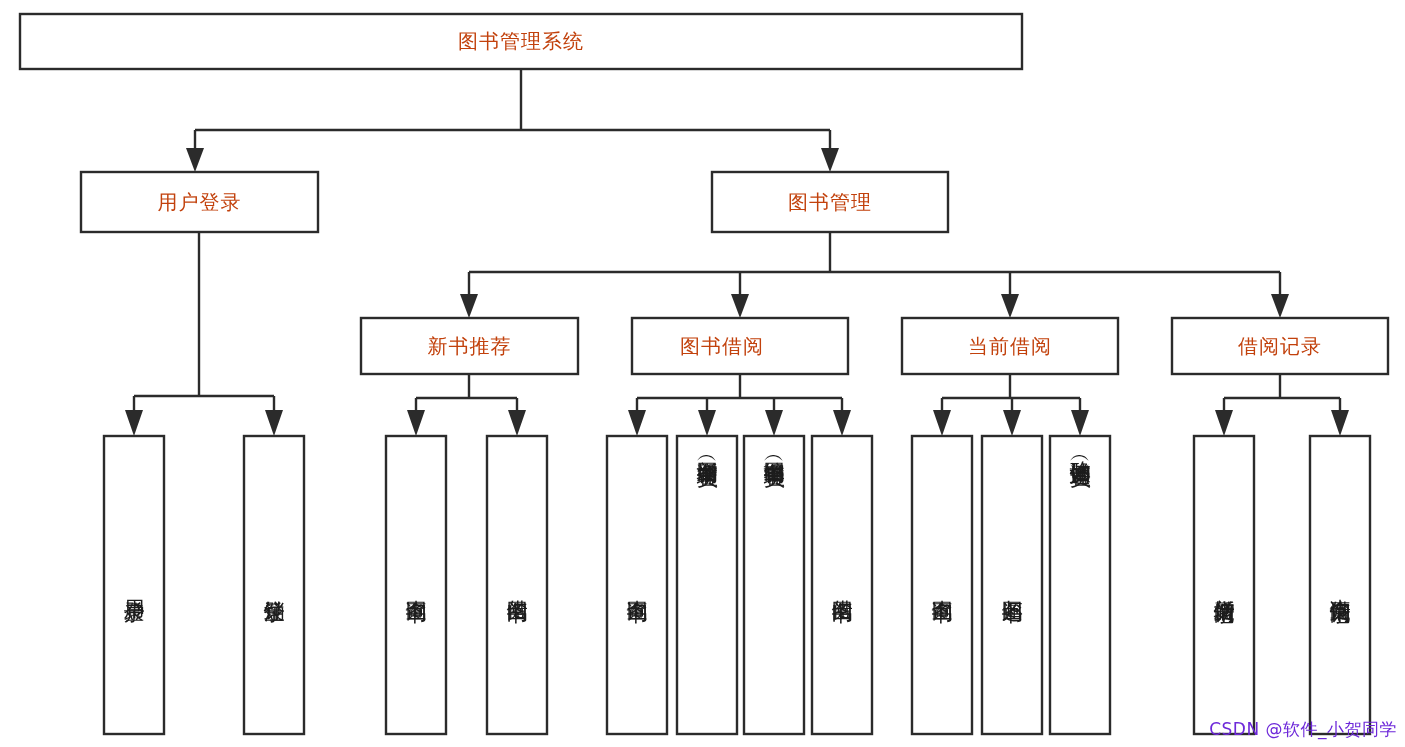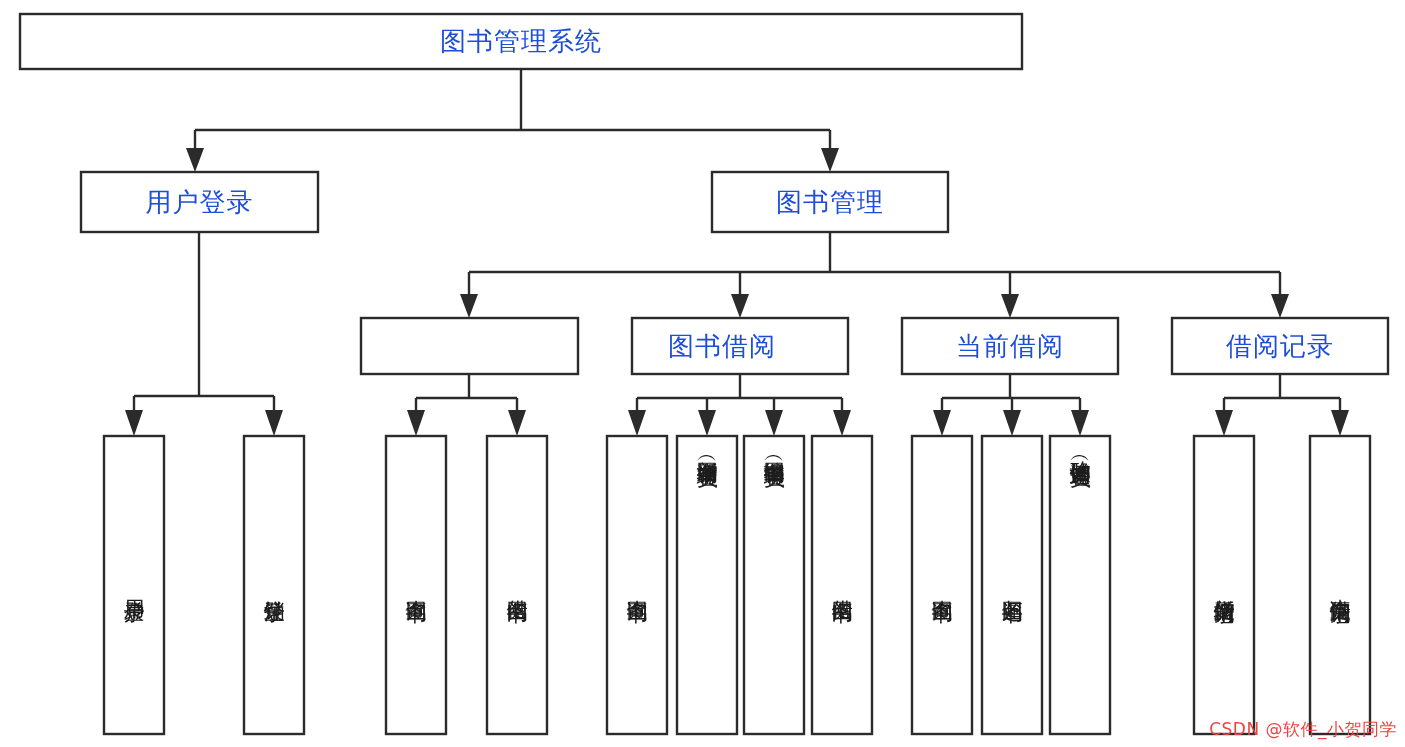--- a/index.html
+++ b/index.html
@@ -38,21 +38,21 @@
     stroke-linecap: butt;
   }
   .arrow-head {
     fill: #2b2b2b;
     stroke: none;
   }
   .watermark {
     position: absolute;
     right: 8px;
     bottom: 6px;
-    color: #ef4444;
+    color: #6d28d9;
     font-size: 17px;
     font-family: "DejaVu Sans", "Liberation Sans", sans-serif;
     letter-spacing: 0.5px;
     white-space: nowrap;
     user-select: none;
   }
   .vlabel-box {
     position: absolute;
     display: flex;
     align-items: center;
@@ -70,22 +70,22 @@
     font-family: "DejaVu Sans", "Liberation Sans", sans-serif;
   }
   .hlabel-box {
     position: absolute;
     display: flex;
     align-items: center;
     justify-content: center;
     pointer-events: none;
   }
   .hlabel-text {
-    font-size: 26px;
-    color: #1d4ed8;
+    font-size: 20px;
+    color: #c2410c;
     letter-spacing: 1px;
     white-space: nowrap;
     font-family: Liberation Sans, sans-serif;
   }
 </style>
 </head>
 <body>
 
 <div id="diagram-root">
 
@@ -207,20 +207,23 @@
   </div>
 
   <div class="hlabel-box" style="left:81px; top:172px; width:237px; height:60px;">
     <span class="hlabel-text">用户登录</span>
   </div>
 
   <div class="hlabel-box" style="left:712px; top:172px; width:236px; height:60px;border-radius:8px;">
     <span class="hlabel-text">图书管理</span>
   </div>
 
+  <div class="hlabel-box" style="left:361px; top:318px; width:217px; height:56px;">
+    <span class="hlabel-text">新书推荐</span>
+  </div>
 
   <div class="hlabel-box" style="left:632px; top:318px; width:180px; height:56px;">
     <span class="hlabel-text">图书借阅</span>
   </div>
 
   <div class="hlabel-box" style="left:902px; top:318px; width:216px; height:56px;">
     <span class="hlabel-text">当前借阅</span>
   </div>
 
   <div class="hlabel-box" style="left:1172px; top:318px; width:216px; height:56px;">

